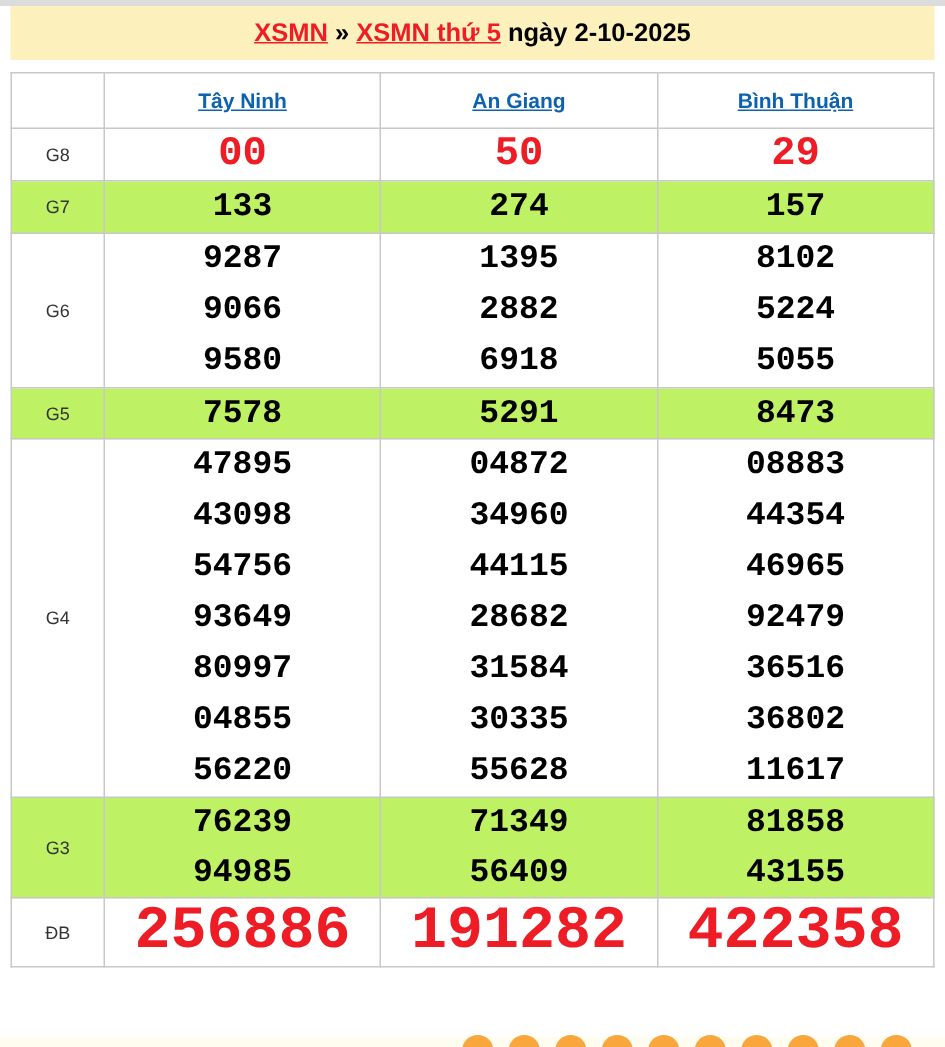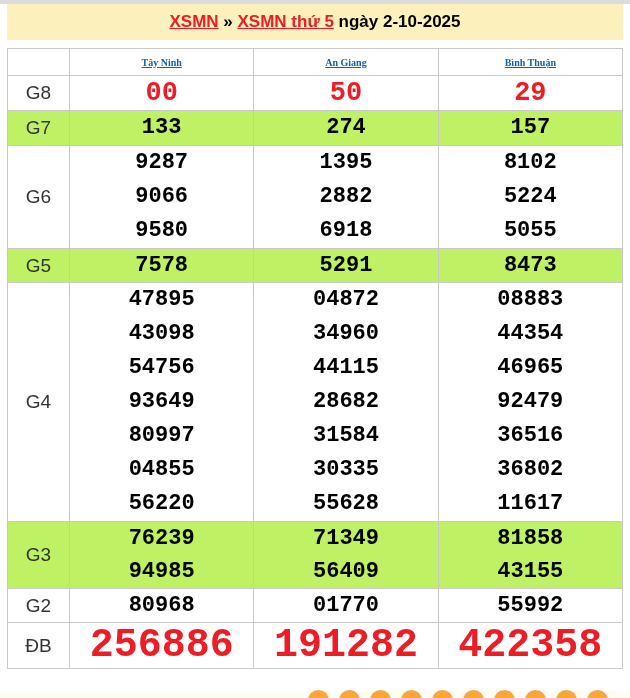--- a/index.html
+++ b/index.html
@@ -20,24 +20,24 @@
   .title-sep, .title-date { color:#000; }
   .gap { height:8px; background:#ffffff; }
   table.results {
     width:616px; border-collapse:collapse; table-layout:fixed;
   }
   table.results th, table.results td {
     border:1px solid #c8c8c8; text-align:center; padding:0; background:#ffffff;
   }
   col.label-col { width:62px; }
   thead th {
-    background:#f1f1f1; height:27px; font-size:10px; font-weight:bold;font-family:Liberation Serif, serif;
+    background:#f1f1f1; height:37px; font-size:14px; font-weight:bold;
   }
   .col-link { color:#0d62b0; text-decoration:underline; cursor:pointer; }
-  td.label-cell { font-size:19px; font-weight:normal; color:#333; }
+  td.label-cell { font-size:12px; font-weight:normal; color:#333; }
   tr.shade td { background:#bef264; }
   .num { font-weight:bold; font-size:22px; color:#000; line-height:34px;font-family:Liberation Mono, monospace; }
   tr[data-name="prize-row-G5"] .num,
   tr[data-name="prize-row-G2"] .num,
   tr[data-name="prize-row-G3"] .num { line-height:33px; }
   tr[data-name="prize-row-G1"] .num { line-height:29px; }
   tr.red-big .num  { color:#ee1c25; font-size:27px; line-height:34px; }
   tr.red-huge .num { color:#ee1c25; font-size:40px; line-height:45px; }
   .footer-strip {
     position:absolute; left:0; top:691px; width:630px; height:7px;
@@ -170,32 +170,20 @@
           </td>
           <td data-name="result-cell">
             <div class="num" data-name="result-number">71349</div>
             <div class="num" data-name="result-number">56409</div>
           </td>
           <td data-name="result-cell">
             <div class="num" data-name="result-number">81858</div>
             <div class="num" data-name="result-number">43155</div>
           </td>
         </tr>
-        <tr data-name="prize-row-G2">
-          <td class="label-cell" data-name="prize-label">G2</td>
-          <td data-name="result-cell">
-            <div class="num" data-name="result-number">80968</div>
-          </td>
-          <td data-name="result-cell">
-            <div class="num" data-name="result-number">01770</div>
-          </td>
-          <td data-name="result-cell">
-            <div class="num" data-name="result-number">55992</div>
-          </td>
-        </tr>
         <tr data-name="prize-row-ĐB" class="red-huge">
           <td class="label-cell" data-name="prize-label">ĐB</td>
           <td data-name="result-cell">
             <div class="num" data-name="result-number">256886</div>
           </td>
           <td data-name="result-cell">
             <div class="num" data-name="result-number">191282</div>
           </td>
           <td data-name="result-cell">
             <div class="num" data-name="result-number">422358</div>

